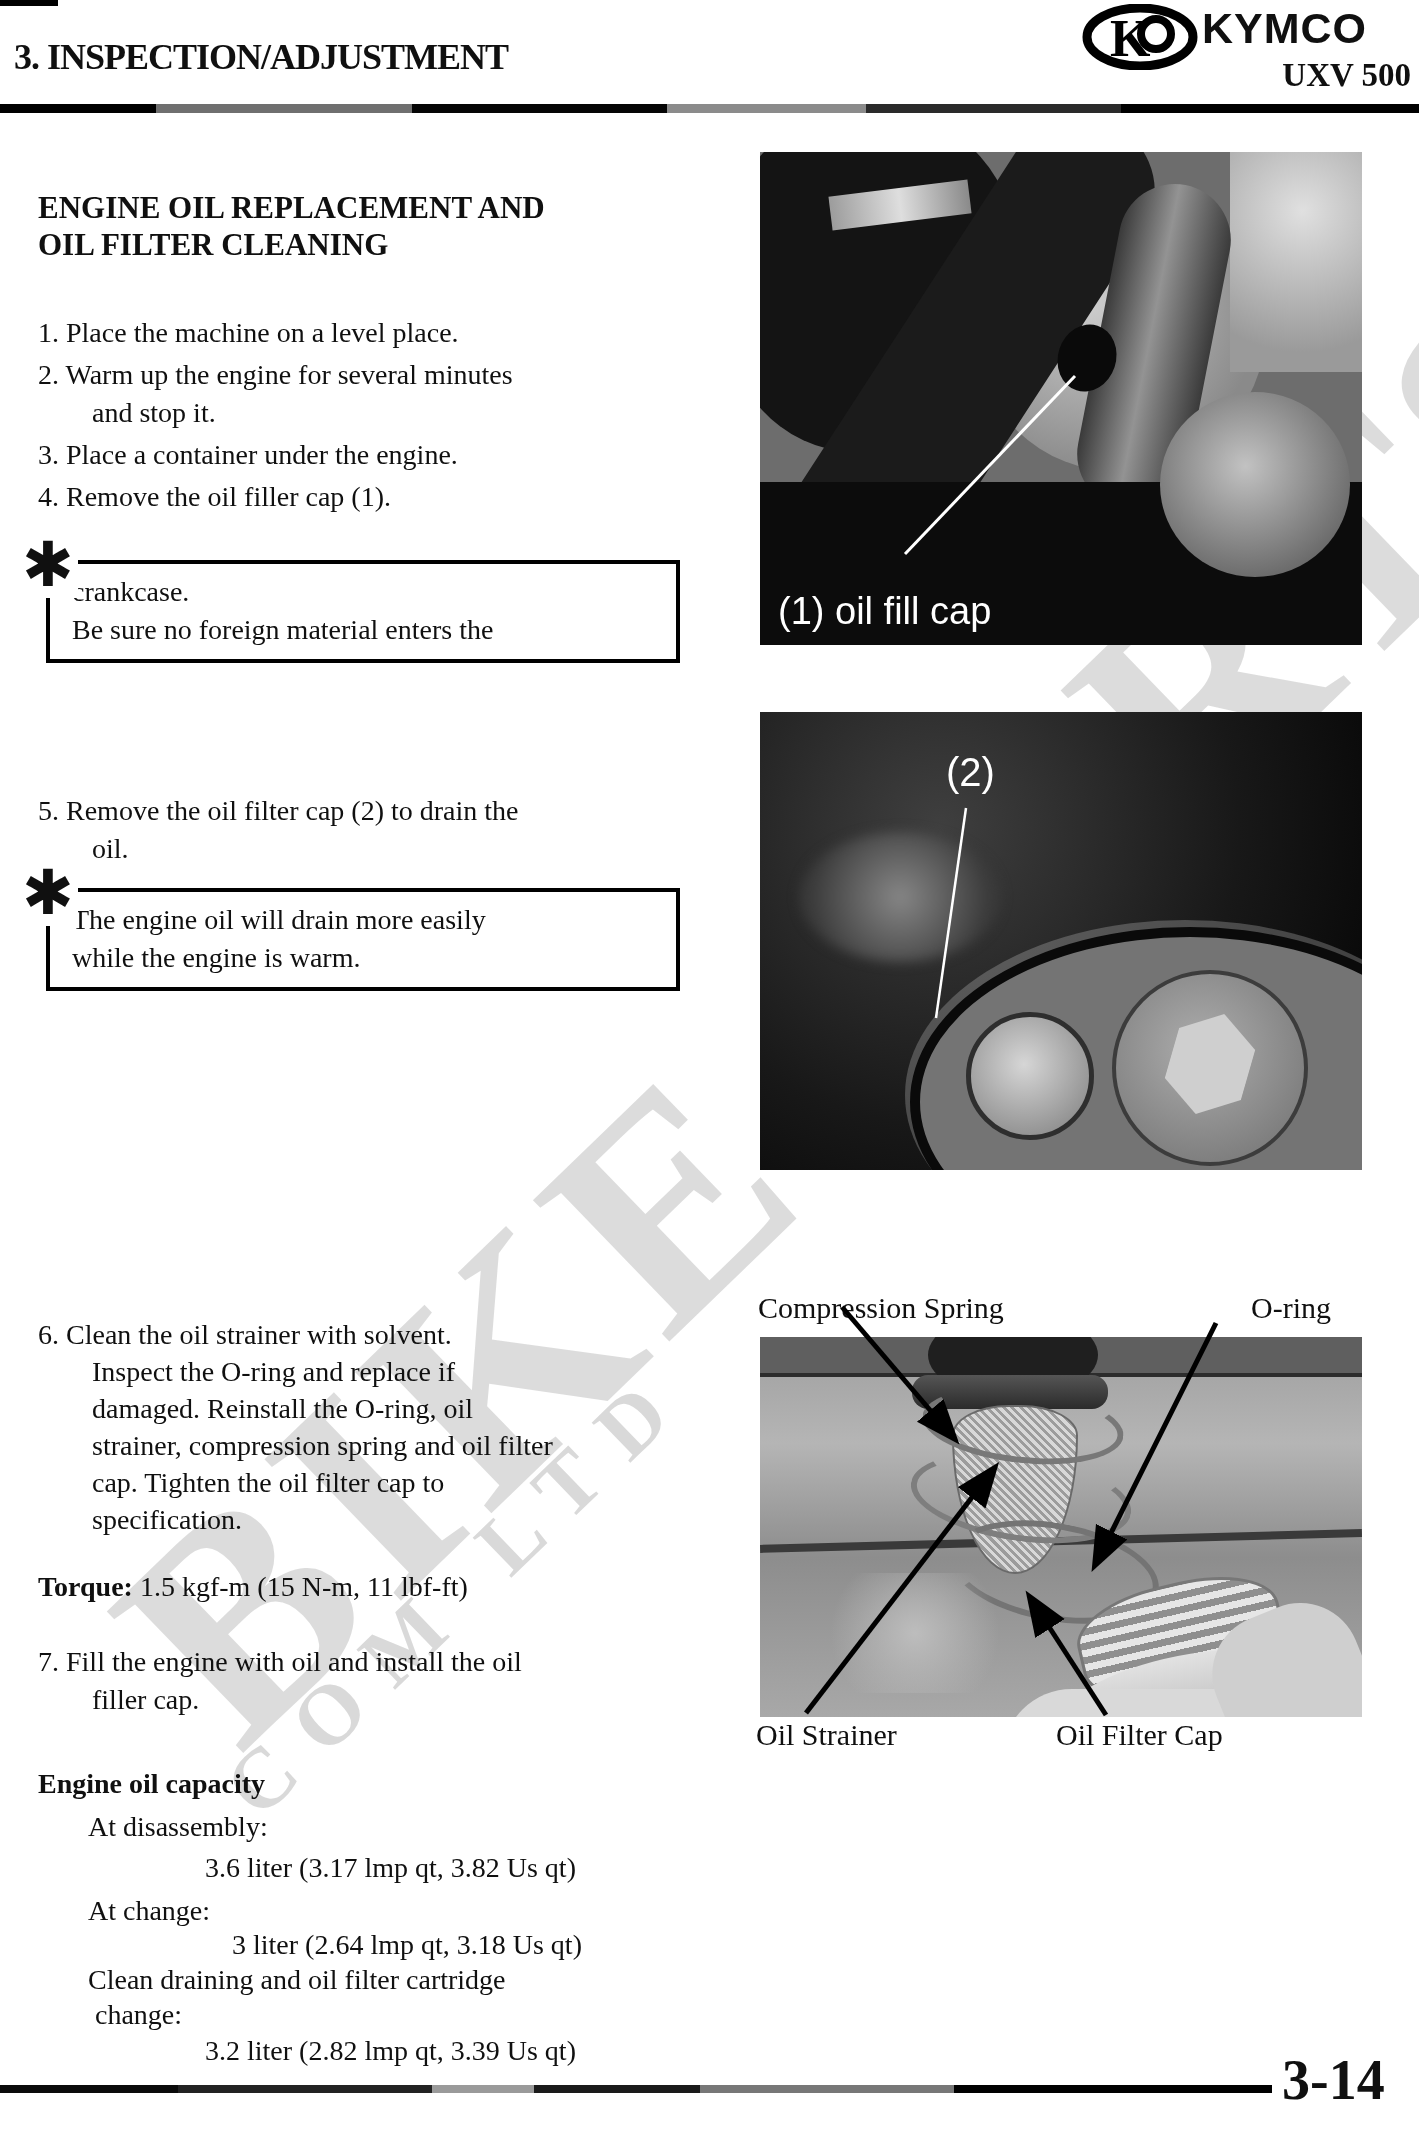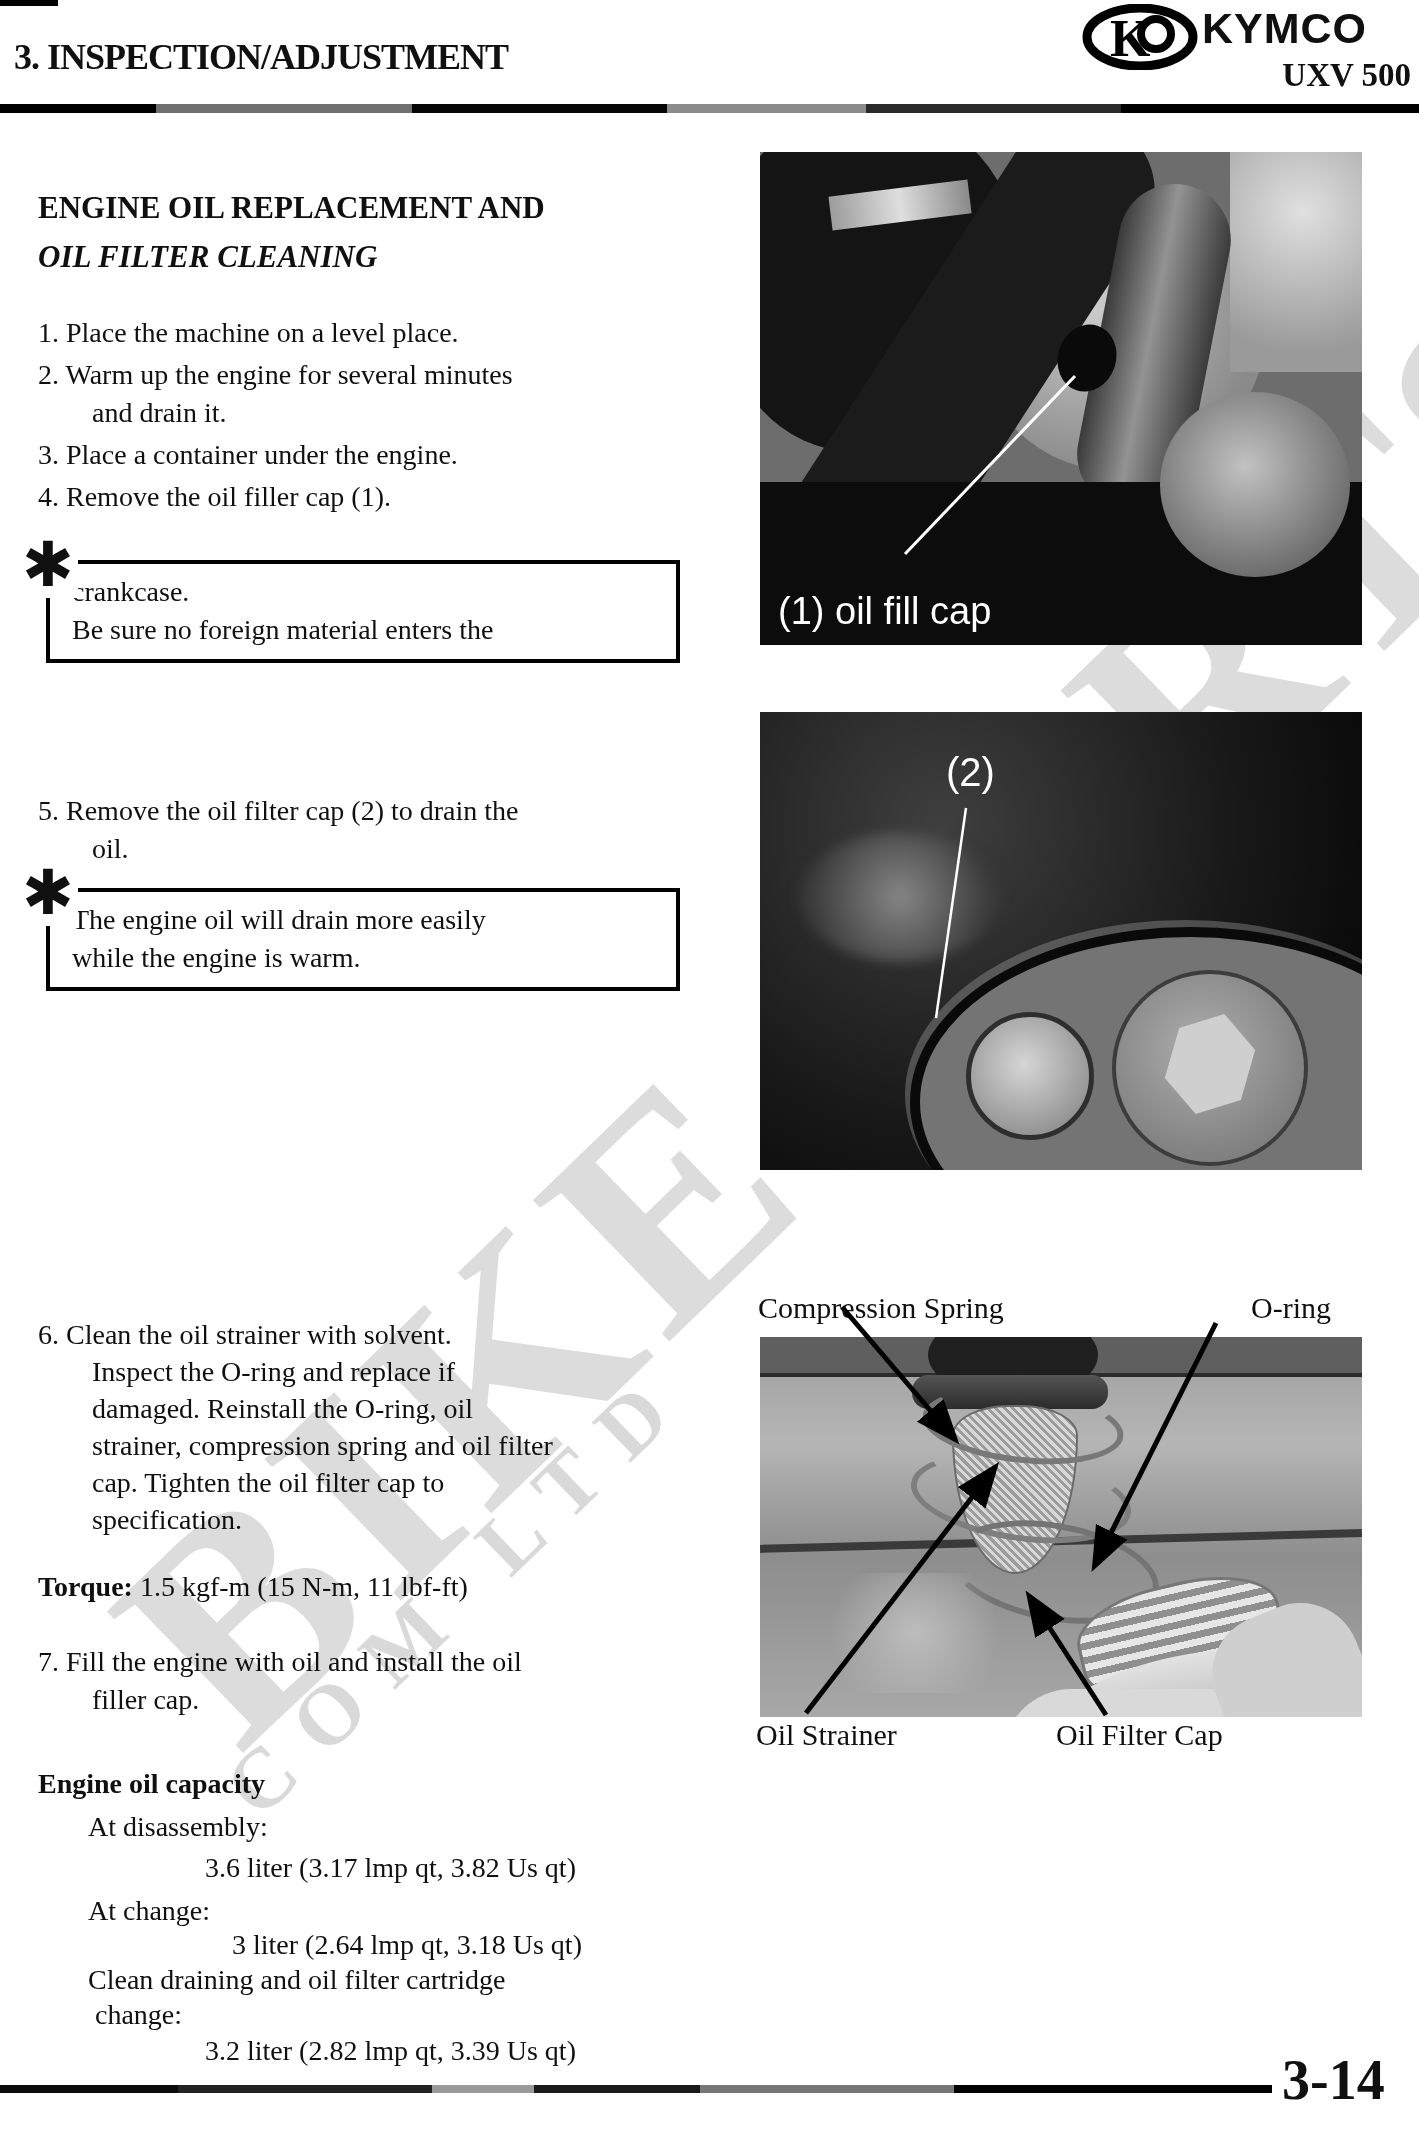--- a/index.html
+++ b/index.html
@@ -53,25 +53,25 @@
     <circle cx="74" cy="30" r="15" fill="none" stroke="#000" stroke-width="8"></circle>
   </svg>
   <div class="brand-text">KYMCO</div>
   <div class="model-text">UXV 500</div>
   <div class="header-bar"></div>
 
   <div class="wm1">BIKE-PARTS</div>
   <div class="wm2">COM LTD</div>
 
   <div class="h-line" style="left:38px;top:190px;">ENGINE OIL REPLACEMENT AND</div>
-  <div class="h-line" style="left:38px;top:239px;font-style:italic;">OIL FILTER CLEANING</div>
+  <div class="h-line" style="left:38px;top:227px;">OIL FILTER CLEANING</div>
 
   <div class="line" style="left:38px;top:314px;">1. Place the machine on a level place.</div>
   <div class="line" style="left:38px;top:356px;">2. Warm up the engine for several minutes</div>
-  <div class="line" style="left:92px;top:394px;">and drain it.</div>
+  <div class="line" style="left:92px;top:394px;">and stop it.</div>
   <div class="line" style="left:38px;top:436px;">3. Place a container under the engine.</div>
   <div class="line" style="left:38px;top:478px;">4. Remove the oil filler cap (1).</div>
 
   <div class="asterisk" style="left:22px;top:534px;">✱</div>
   <div class="note-box" style="top:560px;">
     <div class="nline">crankcase.</div>
     <div class="nline">Be sure no foreign material enters the</div>
   </div>
 
   <div class="line" style="left:38px;top:792px;">5. Remove the oil filter cap (2) to drain the</div>

